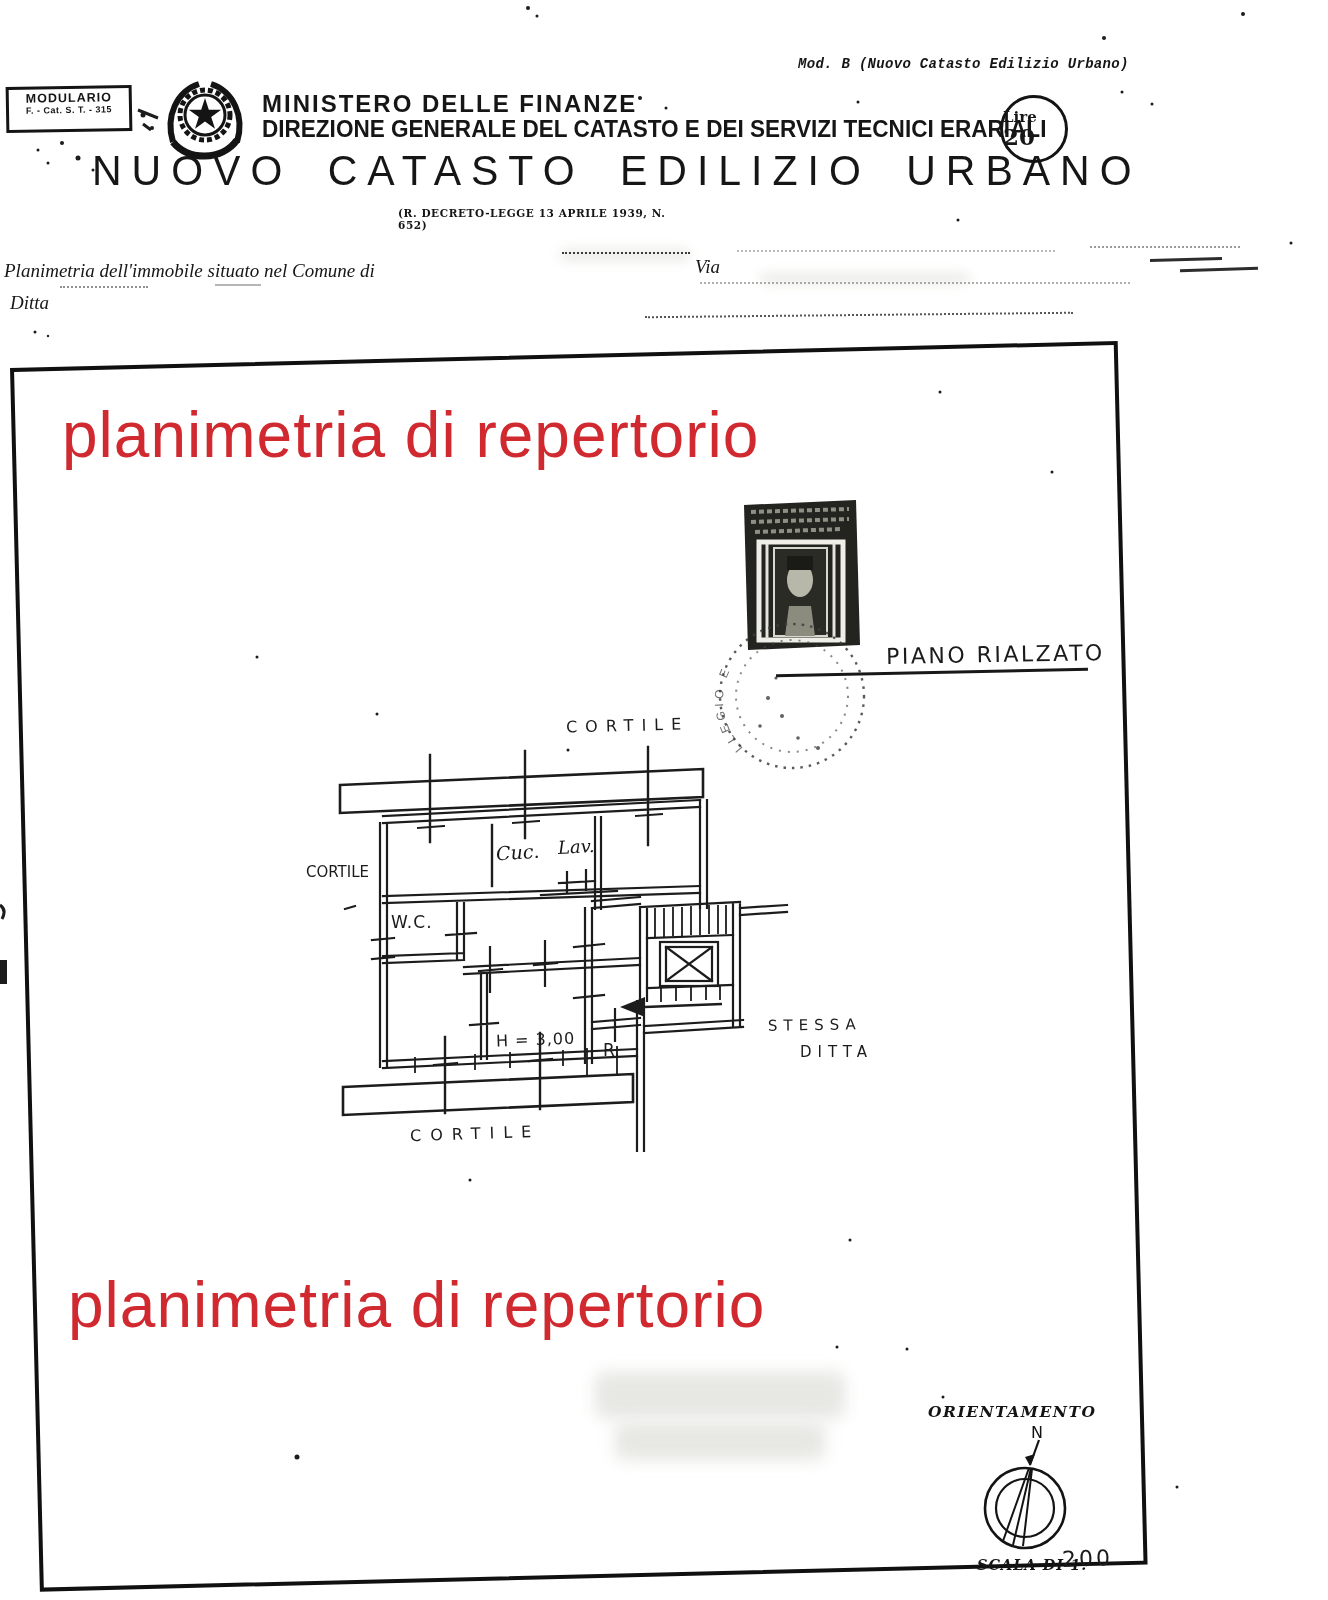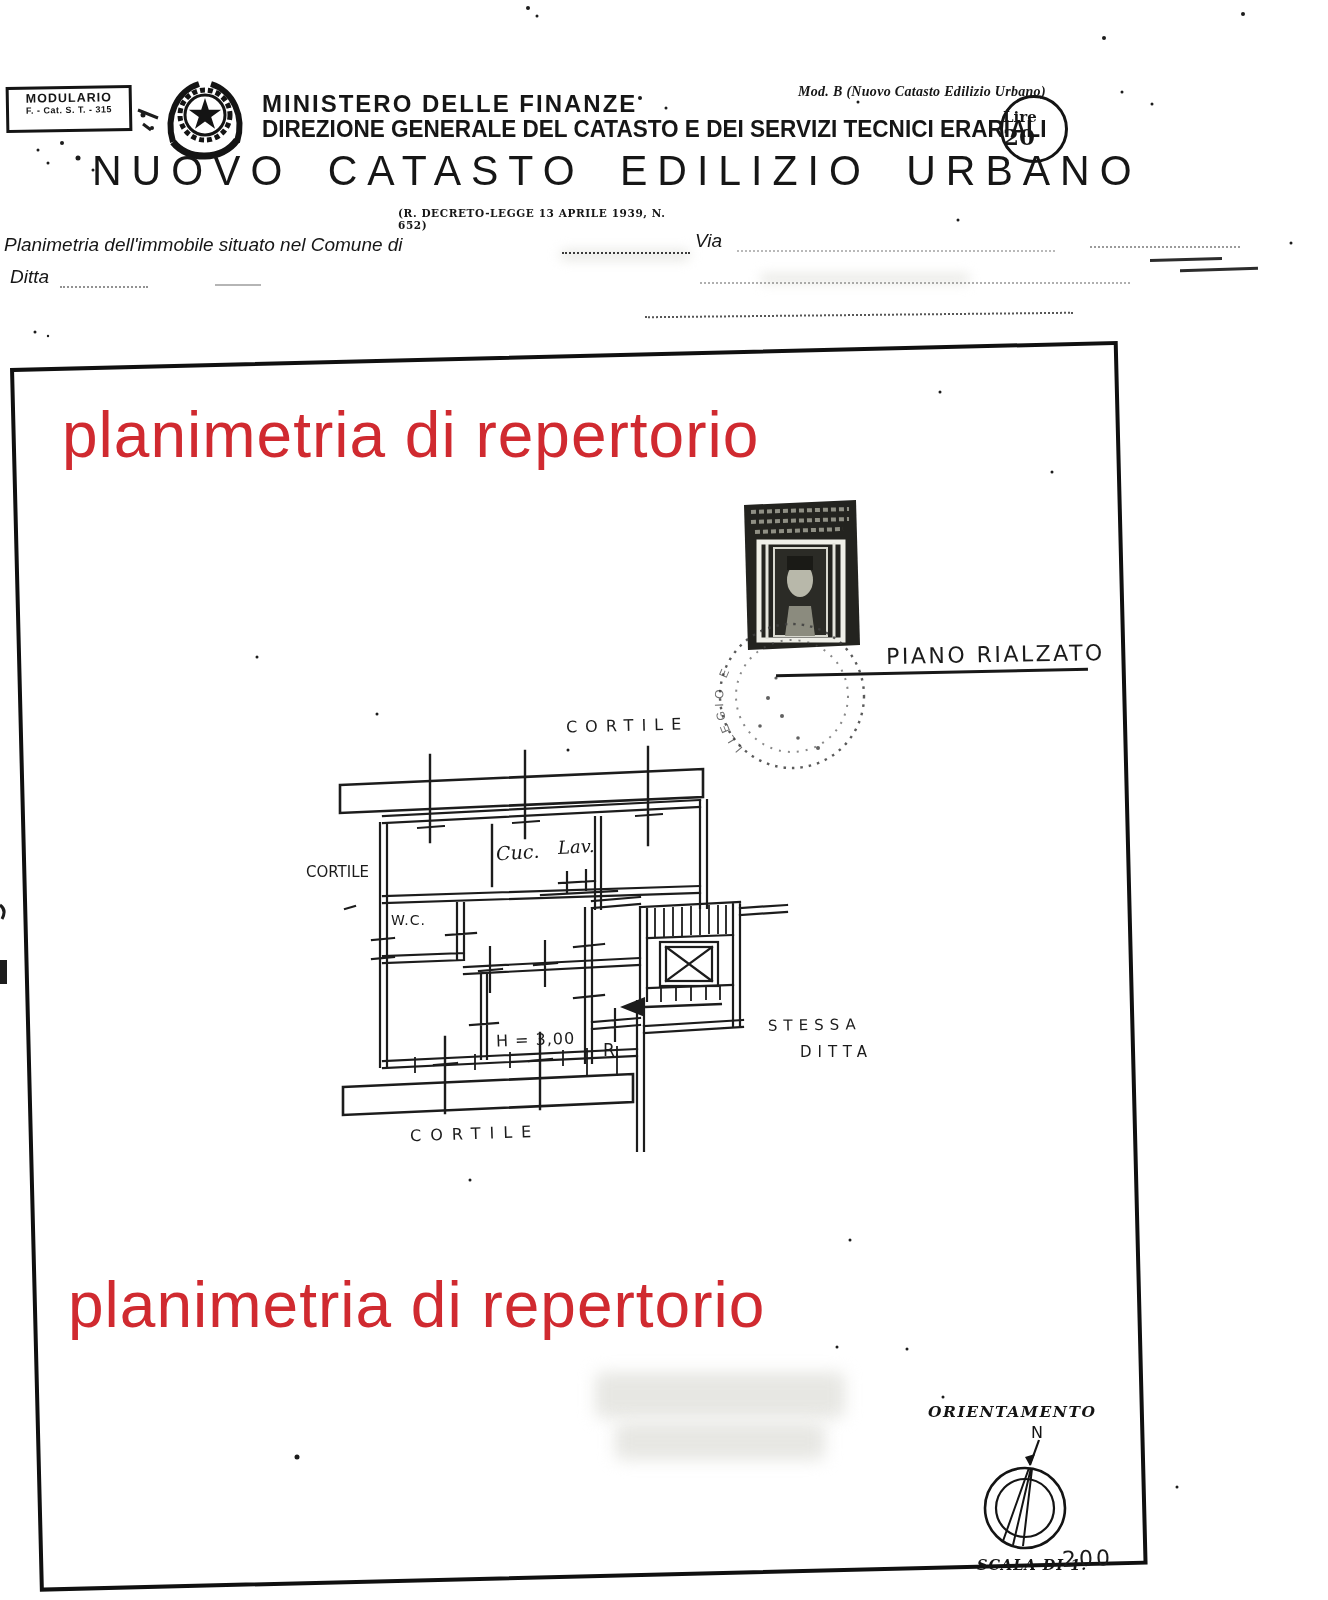--- a/index.html
+++ b/index.html
@@ -7,35 +7,35 @@
         font-family:"Liberation Sans",sans-serif;color:#161616;}
   .abs{position:absolute;}
   .serif{font-family:"DejaVu Serif",serif;}
   .ital{font-style:italic;}
 
   
   .modulario{left:6px;top:86px;width:120px;height:38px;border:3px solid #141414;
              text-align:center;line-height:1.15;padding-top:2px;transform:rotate(-1deg);}
   .modulario .l1{font-size:12.5px;font-weight:bold;letter-spacing:1px;}
   .modulario .l2{font-size:9px;font-weight:bold;letter-spacing:.5px;}
-  .modb{left:798px;top:56px;font-family:Liberation Serif, serif;font-style:italic;font-weight:bold;
-        font-size:14px;letter-spacing:.3px;margin-top:28px;}
+  .modb{left:798px;top:56px;font-family:Liberation Mono, monospace;font-style:italic;font-weight:bold;
+        font-size:14px;letter-spacing:.3px;}
   .min1{left:262px;top:90px;font-size:24px;font-weight:bold;letter-spacing:2px;transform:scaleY(1.02);}
   .min2{left:262px;top:116px;font-size:23px;font-weight:bold;letter-spacing:0;transform:scaleX(.98);transform-origin:left;}
   .bigtitle{left:92px;top:146px;font-size:41px;letter-spacing:10px;word-spacing:14px;
             transform:scaleY(1.05);transform-origin:left top;white-space:nowrap;}
   .subtitle{left:398px;top:207px;width:300px;text-align:left;font-family:"DejaVu Serif",serif;
             font-weight:bold;font-size:10.5px;letter-spacing:.6px;}
   .feecircle{left:1000px;top:95px;width:62px;height:62px;border:3px solid #141414;border-radius:50%;
              text-align:left;font-family:"DejaVu Serif",serif;font-weight:bold;line-height:1;}
   .feecircle .f1{font-size:15px;margin-top:12px;}
   .feecircle .f2{font-size:23px;}
 
   
-  .fline{font-family:Liberation Sans, sans-serif;font-size:19px;white-space:nowrap;}
+  .fline{font-family:Liberation Serif, serif;font-size:19px;white-space:nowrap;margin-top:26px;}
   .dot{border-bottom:2px dotted #3a3a3a;height:0;}
   .dash{background:#2c2c2c;height:3px;}
   .smudge{background:#e7e7e3;filter:blur(6px);border-radius:8px;}
 
   
   .bigbox{left:10px;top:368px;width:1100px;height:1216px;border:4px solid #101010;
           transform:rotate(-1.4deg);transform-origin:top left;}
 
   
   .redmark{color:#d02a30;font-size:64px;letter-spacing:1px;white-space:nowrap;
@@ -188,21 +188,21 @@
     </g>
     <polygon points="325,312 350,302 350,322" fill="#1c1c1c"></polygon>
     <path d="M350,312 L427,309" stroke="#1c1c1c" stroke-width="2.6"></path>
   </svg>
 
   <div class="abs hand" style="left:566px;top:716px;font-size:16px;letter-spacing:8px;transform:rotate(-1.5deg);">CORTILE</div>
   <div class="abs hand vtext" style="left:306px;top:860px;">CORTILE</div>
   <div class="abs hand" style="left:410px;top:1124px;font-size:16px;letter-spacing:9px;transform:rotate(-2deg);">CORTILE</div>
   <div class="abs serif ital" style="left:496px;top:841px;font-size:19px;transform:rotate(-4deg);">Cuc.</div>
   <div class="abs serif ital" style="left:558px;top:836px;font-size:18px;transform:rotate(-3deg);">Lav.</div>
-  <div class="abs hand" style="left:391px;top:912px;font-size:14px;letter-spacing:1px;">W.C.</div>
+  <div class="abs hand" style="left:391px;top:912px;font-size:17px;letter-spacing:1px;">W.C.</div>
   <div class="abs hand" style="left:496px;top:1030px;font-size:16px;letter-spacing:1px;transform:rotate(-2deg);">H = 3,00</div>
   <div class="abs hand" style="left:603px;top:1040px;font-size:17px;">R.</div>
   <div class="abs hand" style="left:768px;top:1016px;font-size:15px;letter-spacing:6px;transform:rotate(-1deg);">STESSA</div>
   <div class="abs hand" style="left:800px;top:1043px;font-size:15px;letter-spacing:6px;">DITTA</div>
 
   <div class="abs orient" style="left:928px;top:1402px;font-size:15.5px;letter-spacing:1.5px;">ORIENTAMENTO</div>
   <svg class="abs" style="left:955px;top:1420px;" width="140" height="135" viewBox="0 0 140 135">
     <circle cx="70" cy="88" r="40" fill="none" stroke="#141414" stroke-width="2.6"></circle>
     <circle cx="70" cy="88" r="29" fill="none" stroke="#141414" stroke-width="2.2"></circle>
     <path d="M48,121 L74,48 M58,125 L76,48 M68,126 L77,49" stroke="#141414" stroke-width="2" fill="none"></path>

